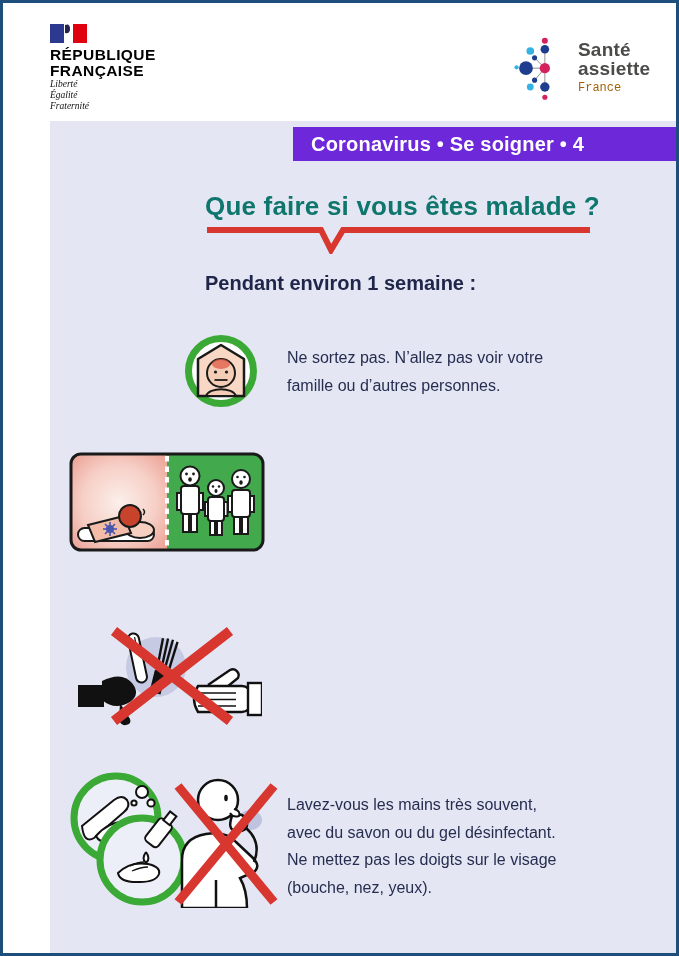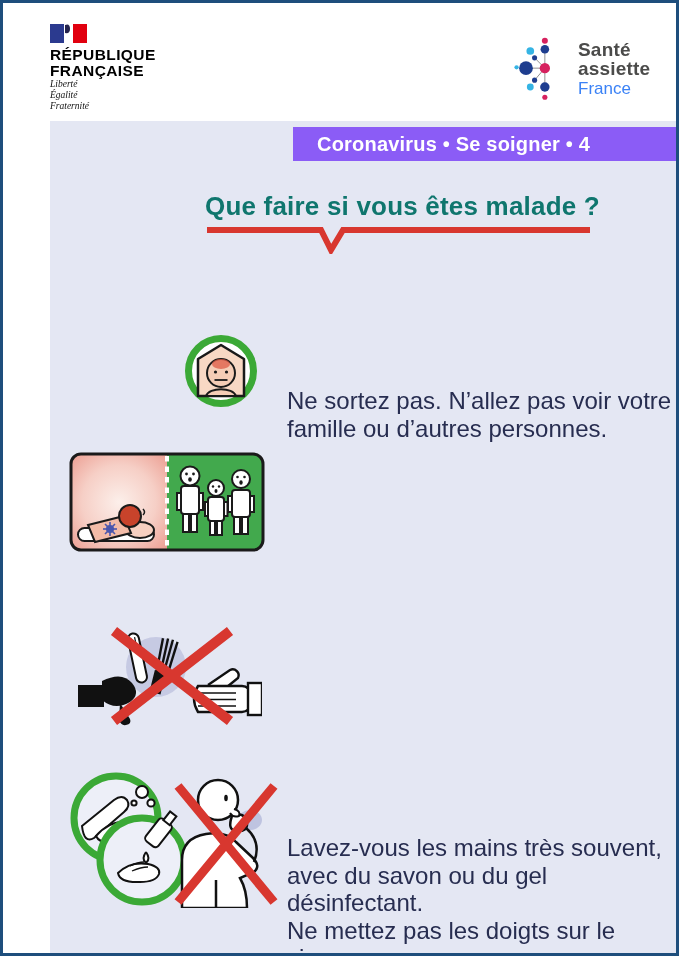--- a/index.html
+++ b/index.html
@@ -11,39 +11,39 @@
 
   
   .rf-logo{position:absolute;left:50px;top:22px;}
   .rf-flag{display:block;margin-bottom:2px;}
   .rf-name{font-weight:bold;color:#000;font-size:15.5px;line-height:16px;letter-spacing:.4px;}
   .rf-motto{margin-top:0;font-family:"Liberation Serif",serif;font-style:italic;font-size:9.5px;line-height:11px;color:#111;}
 
   .spf-logo{position:absolute;left:514px;top:30px;display:flex;align-items:center;}
   .spf-text{margin-left:16px;}
   .spf-bold{font-weight:bold;font-size:19px;line-height:19px;color:#4B4B4A;letter-spacing:.2px;}
-  .spf-light{font-size:17px;line-height:21px;color:#3b82f6;}
+  .spf-light{font-size:12px;line-height:21px;color:#a16207;font-family:Liberation Mono, monospace;}
 
   
   .panel{position:absolute;left:50px;top:121px;width:626px;height:832px;background:#E4E7F3;}
 
   .banner{
     position:absolute;left:293px;top:127px;width:383px;height:34px;
-    background:#8b5cf6;color:#FFFFFF;font-weight:bold;font-size:20px;line-height:34px;
-    padding-left:24px;box-sizing:border-box;letter-spacing:.2px;
+    background:#6d28d9;color:#FFFFFF;font-weight:bold;font-size:20px;line-height:34px;
+    padding-left:18px;box-sizing:border-box;letter-spacing:.2px;
   }
 
   .title{position:absolute;left:205px;top:191px;font-weight:bold;font-size:26px;color:#0f766e;letter-spacing:.2px;}
   .title-underline{position:absolute;left:205px;top:226px;}
 
   .subtitle{position:absolute;left:205px;top:272px;font-weight:bold;font-size:20px;color:#20264A;}
 
   .row-text{
     position:absolute;left:287px;width:386px;
-    font-size:24px;line-height:27.5px;color:#272D50;white-space:pre-line;margin-top:43px;
+    font-size:16px;line-height:27.5px;color:#272D50;white-space:pre-line;
   }
   .row-text.tight{line-height:23.6px;}
   .icon-abs{position:absolute;}
 </style>
 </head>
 <body>
 
 <div id="page">
 
   <div class="rf-logo">
@@ -94,20 +94,21 @@
   <div class="panel"></div>
 
   <div class="banner">Coronavirus • Se soigner • 4</div>
 
   <div class="title">Que faire si vous êtes malade ?</div>
 
   <svg class="title-underline" width="388" height="28" viewBox="0 0 388 28">
     <path d="M2,4 H116 L126,24 L138,4 H385" fill="none" stroke="#D8372F" stroke-width="6"></path>
   </svg>
 
+  <div class="subtitle">Pendant environ 1 semaine :</div>
 
   <svg class="icon-abs" style="left:183px;top:333px;" width="76" height="76" viewBox="0 0 76 76">
     <circle cx="38" cy="38" r="32.5" fill="#FFFFFF" stroke="#3BA936" stroke-width="7"></circle>
     <path d="M38,12 L61,26 L61,63 L15,63 L15,26 Z" fill="#F8D8C4" stroke="#1A1A1A" stroke-width="2.5" stroke-linejoin="round"></path>
     <circle cx="38" cy="40" r="14" fill="#F5CDB6" stroke="#1A1A1A" stroke-width="2"></circle>
     <ellipse cx="38" cy="31" rx="9" ry="5" fill="#DD5B45" opacity="0.75"></ellipse>
     <circle cx="32.5" cy="39" r="1.6" fill="#1A1A1A"></circle>
     <circle cx="43.5" cy="39" r="1.6" fill="#1A1A1A"></circle>
     <path d="M31.5,47 H44.5" stroke="#1A1A1A" stroke-width="1.8"></path>
     <path d="M23,63 C26,54 50,54 53,63 Z" fill="#F5CDB6" stroke="#1A1A1A" stroke-width="2"></path>

